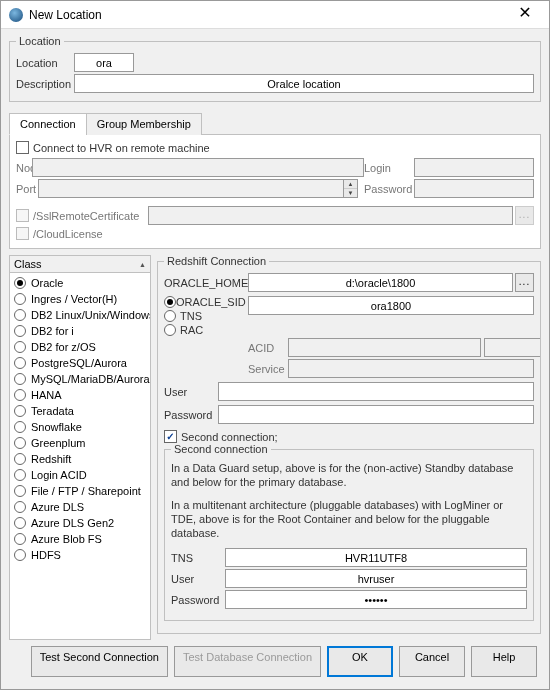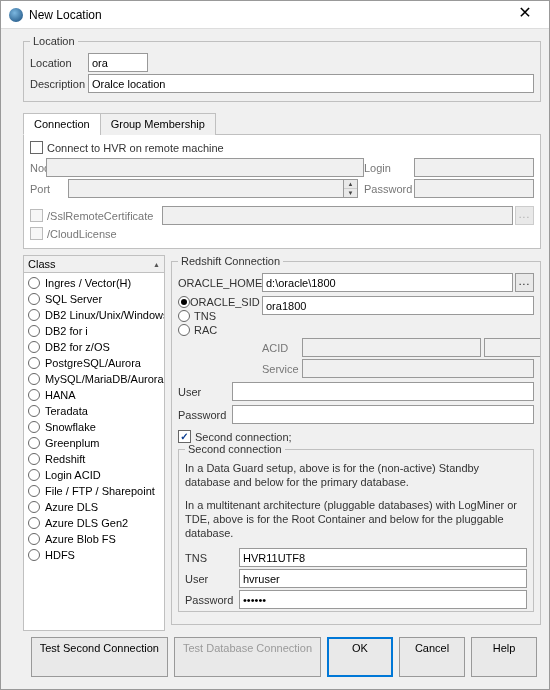--- a/index.html
+++ b/index.html
@@ -2,27 +2,27 @@
 <html><head>
 <meta charset="utf-8">
 <style>
   * { box-sizing: border-box; font-family: "Segoe UI", Tahoma, sans-serif; font-size: 11px; }
   body { margin: 0; background: #fff; }
   .window { width: 550px; height: 690px; border: 1px solid #999; display: flex; flex-direction: column; background: #f0f0f0; }
   .titlebar { height: 28px; background: #fff; display: flex; align-items: center; padding: 0 4px 0 8px; border-bottom: 1px solid #ddd; }
   .titlebar .icon { width: 14px; height: 14px; border-radius: 50%; background: radial-gradient(circle at 40% 35%, #7bb7e0, #164a7a); margin-right: 6px; }
   .titlebar .title { flex: 1; font-size: 12px; }
   .titlebar .close { width: 40px; height: 26px; text-align: center; line-height: 22px; font-size: 16px; font-weight: 300; }
-  .content { flex: 1; padding: 6px 8px 8px 22px; overflow: hidden; display: flex; flex-direction: column; }
+  .content { flex: 1; padding: 6px 8px 8px 8px; overflow: hidden; display: flex; flex-direction: column; }
   fieldset { border: 1px solid #c0c0c0; margin: 0 0 6px 0; padding: 4px 6px 6px 6px; background: #f0f0f0; }
   fieldset > legend { padding: 0 3px; font-size: 11px; color: #333; }
   .row { display: flex; align-items: center; margin: 2px 0; }
   .lbl { color: #333; }
   .lbld { color: #777; }
-  input[type=text], input[type=password] { border: 1px solid #999; background: #fff; height: 19px; padding: 0 3px; font-size: 11px; }
+  input[type=text], input[type=password] { border: 1px solid #999; background: #fff; height: 19px; padding: 0 3px; font-size: 11px; text-align: center; }
   input[disabled] { background: #f0f0f0; color: #888; }
   .tabs { display: flex; border-bottom: 1px solid #c0c0c0; margin-top: 4px; }
   .tab { padding: 4px 10px; border: 1px solid #c0c0c0; border-bottom: none; background: #f0f0f0; margin-right: -1px; position: relative; top: 1px; }
   .tab.active { background: #fff; border-bottom: 1px solid #fff; }
   .tabpage { border: 1px solid #c0c0c0; border-top: none; background: #fff; padding: 6px; }
   .check { display: flex; align-items: center; gap: 4px; }
   .checkbox { width: 13px; height: 13px; border: 1px solid #666; background: #fff; display: inline-flex; align-items: center; justify-content: center; font-size: 10px; line-height: 1; color: #000; }
   .checkbox.disabled { border-color: #bbb; background: #f6f6f6; }
   .checkbox.checked::after { content: "✓"; color: #0a3d91; font-weight: bold; }
   .spin { display: flex; }
@@ -37,21 +37,21 @@
   .classbox { width: 142px; border: 1px solid #c0c0c0; display: flex; flex-direction: column; background: #fff; }
   .classbox .hdr { background: #f0f0f0; border-bottom: 1px solid #c0c0c0; padding: 2px 4px; display: flex; justify-content: space-between; align-items: center; }
   .classbox .hdr .tri { font-size: 7px; color: #555; }
   .classlist { flex: 1; overflow-y: scroll; padding: 2px 0; }
   .classlist .item { display: flex; align-items: center; gap: 5px; padding: 2px 4px; white-space: nowrap; }
   .right { flex: 1; margin-left: 6px; display: flex; flex-direction: column; overflow: hidden; }
   .dbconn { flex: 1; display: flex; flex-direction: column; }
   .grid-rowpair { display: flex; align-items: center; margin: 2px 0; }
   .grid-rowpair .l { width: 54px; }
   .buttons { display: flex; justify-content: flex-end; padding: 6px 4px 4px 4px; gap: 6px; align-items: center; }
-  .btn { min-width: 66px; height: 40px; border: 1px solid #999; background: #e9e9e9; text-align: center; line-height: 20px; padding: 0 8px; }
+  .btn { min-width: 66px; height: 31px; border: 1px solid #999; background: #e9e9e9; text-align: center; line-height: 20px; padding: 0 8px; }
   .btn.def { border: 2px solid #0078d7; line-height: 18px;}
   .btn.disabled { color: #9a9a9a; }
   .scroll::-webkit-scrollbar { width: 15px; }
   .scroll::-webkit-scrollbar-track { background: #f0f0f0; border-left: 1px solid #ddd; }
   .scroll::-webkit-scrollbar-thumb { background: #c8c8c8; border: 1px solid #a8a8a8; }
   .secbox { border: 1px solid #c0c0c0; margin-top: 0; padding: 4px 6px 6px 6px; }
   .secbox legend { padding: 0 3px; }
   .helptext { color: #333; padding: 2px 0 6px 0; line-height: 1.3; }
 </style>
 </head>
@@ -86,21 +86,21 @@
         <span class="checkbox"></span>
         <span class="lbl">Connect to HVR on remote machine</span>
       </div>
       <div class="row">
         <span class="lbld" style="width:16px">Node</span>
         <input type="text" disabled="" style="flex: 1 1 0%;">
         <span class="lbld" style="width:50px; ">Login</span>
         <input type="text" disabled="" style="width: 120px;">
       </div>
       <div class="row">
-        <span class="lbld" style="width:38px">Port</span>
+        <span class="lbld" style="width:22px">Port</span>
         <div class="spin" style="flex:1">
           <input type="text" disabled="" style="">
           <div class="btns">
               <div>▲</div>
               <div>▼</div>
             </div>
         </div>
         <span class="lbld" style="width:50px; margin-left:6px">Password</span>
         <input type="text" disabled="" style="width: 120px;">
       </div>
@@ -117,26 +117,26 @@
     </div>
 
     <div style="display:flex; flex:1; margin-top:6px; min-height:0">
       <div class="classbox">
         <div class="hdr">
           <span>Class</span>
           <span class="tri">▲</span>
         </div>
         <div class="classlist scroll" id="classlist">
             <div class="item">
+              <span class="radio sel"></span>
+              <span>Oracle</span>
+            </div>
+            <div class="item">
               <span class="radio"></span>
               <span>Ingres / Vector(H)</span>
-            </div>
-            <div class="item">
-              <span class="radio"></span>
-              <span>SQL Server</span>
             </div>
             <div class="item">
               <span class="radio"></span>
               <span>DB2 Linux/Unix/Windows</span>
             </div>
             <div class="item">
               <span class="radio"></span>
               <span>DB2 for i</span>
             </div>
             <div class="item">

